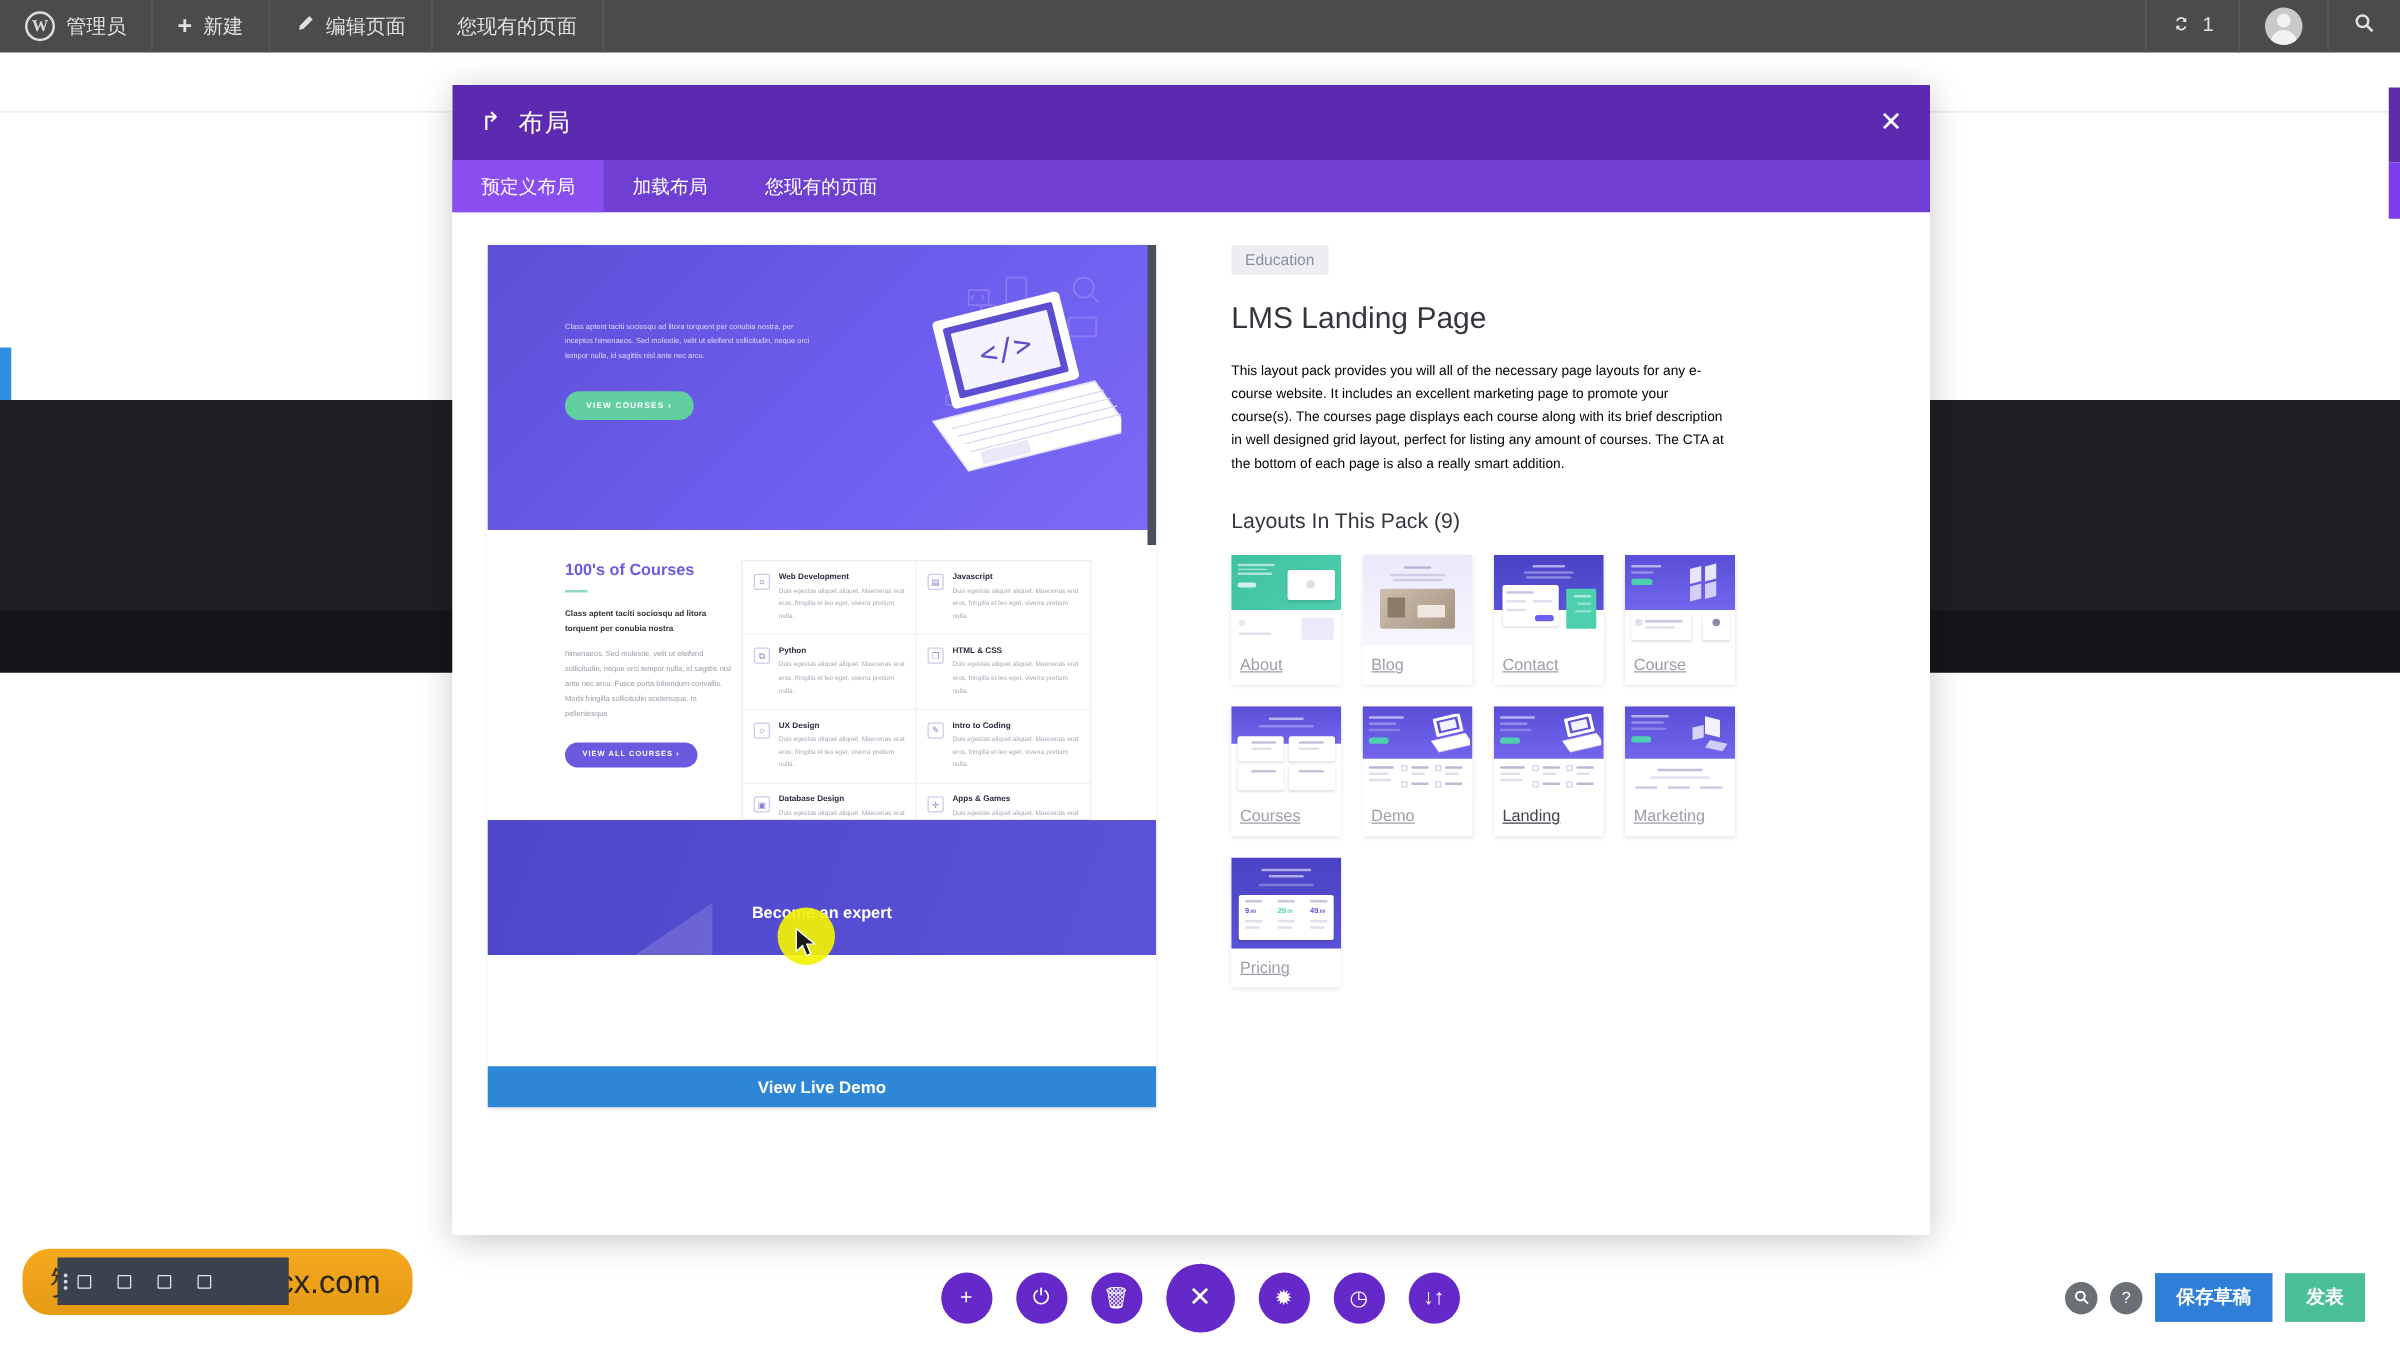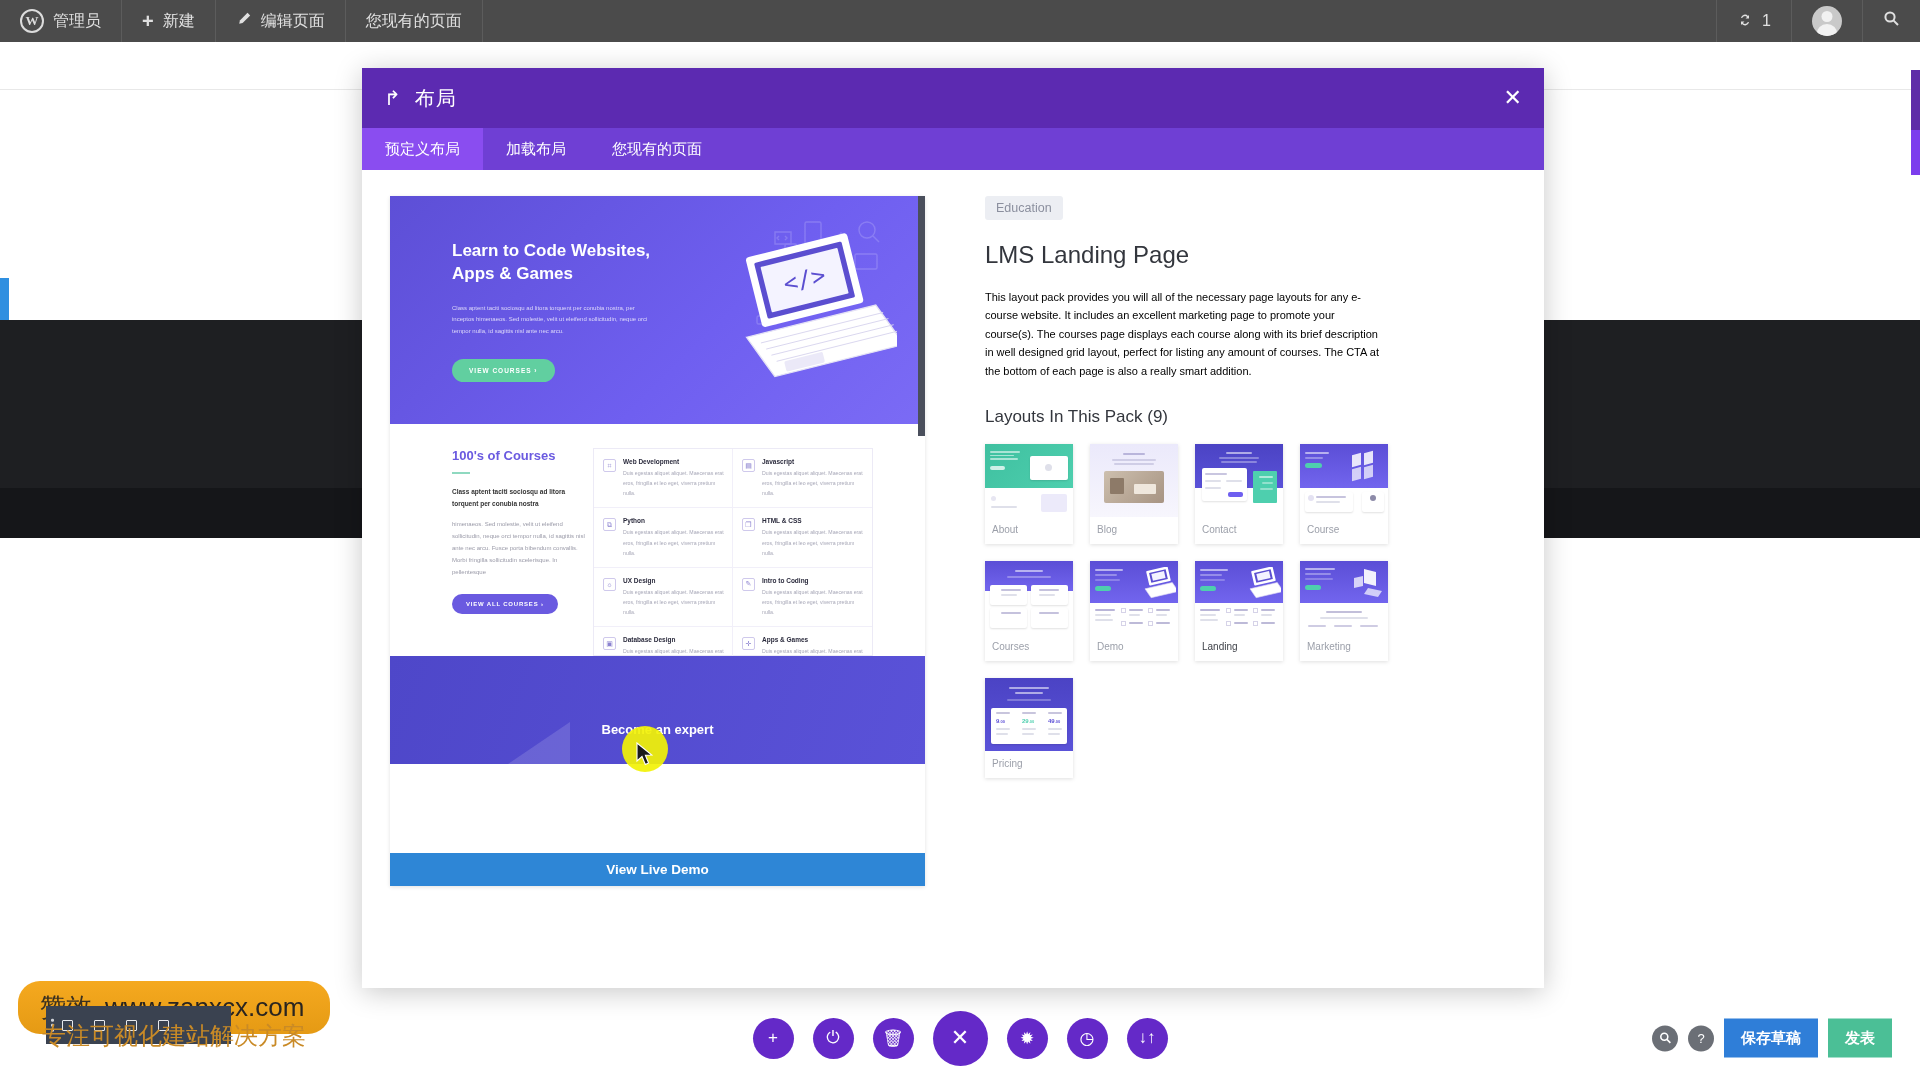--- a/index.html
+++ b/index.html
@@ -184,21 +184,21 @@
   .thumb-grid {
     margin-top:17px; display:grid; grid-template-columns:repeat(4,88px);
     gap:17px 17px;
   }
   .thumb {
     width:88px; background:#fff; box-shadow:0 1px 4px rgba(0,0,0,0.13);
     cursor:pointer;
   }
   .thumb-img { width:88px; height:73px; overflow:hidden; position:relative; }
   .thumb-lbl {
-    padding:7px 7px 9px 7px; font-size:10px; color:#9b9fa9;
+    padding:7px 7px 9px 7px; font-size:13px; color:#9b9fa9;text-decoration:underline;
   }
   .thumb.selected .thumb-lbl { color:#40434a; }
 
   
   .ta { position:absolute; inset:0; }
   .ta-top { position:absolute; left:0; top:0; right:0; }
   .ta-line { background:rgba(255,255,255,.55); height:1.5px; border-radius:1px; }
   .ta-dline { background:#dfe0ea; height:1.5px; border-radius:1px; }
   .ta-chip { border-radius:3px; }
   .ta-card { background:#fff; border-radius:2px; box-shadow:0 1px 2px rgba(0,0,0,.12); }
@@ -345,21 +345,20 @@
     </div>
   </div>
 
   <div class="modal-body">
 
     <div class="preview-col">
       <div class="preview-frame">
         <div class="pv-scrollbar"></div>
 
         <div class="pv-hero">
-          <h2>Learn to Code Websites, Apps &amp; Games</h2>
           <p>Class aptent taciti sociosqu ad litora torquent per conubia nostra, per inceptos himenaeos. Sed molestie, velit ut eleifend sollicitudin, neque orci tempor nulla, id sagittis nisl ante nec arcu.</p>
           <span class="pv-hero-btn">VIEW COURSES  ›</span>
           <svg class="hero-doodles" width="150" height="110" viewBox="0 0 150 110">
             <g fill="none" stroke="#fff" stroke-width="1.4" opacity=".5">
               <rect x="4" y="40" width="18" height="14" rx="1.5"></rect>
               <rect x="30" y="28" width="12" height="20" rx="2"></rect>
               <rect x="50" y="6" width="16" height="22" rx="1.5"></rect>
               <path d="M80 26 l6-9 6 9 M86 17 v20"></path>
               <circle cx="112" cy="14" r="8"></circle>
                 <line x1="118" y1="20" x2="124" y2="26"></line>
@@ -722,21 +721,18 @@
       </span>
     <span class="wm-mini"></span>
     <span class="wm-mini"></span>
     <span class="wm-mini"></span>
     <span class="wm-mini"></span>
   </div>
   <div class="wm-pill">
     <span class="wm-cn">赞效</span>
     <span class="wm-url">www.zanxcx.com</span>
   </div>
-  <div class="wm-sub-wrap">
-    <div class="wm-sub">专注可视化建站解决方案</div>
-  </div>
 </div>
 
 <div id="cursor-hl"></div>
 <svg id="cursor-arrow" width="18" height="26" viewBox="0 0 18 26">
   <path d="M1 1 L1 19 L6 14.5 L9.3 22.5 L12.6 21 L9.4 13.3 L15.8 13.1 Z" fill="#1a1a1a" stroke="#fff" stroke-width="1.1"></path>
 </svg>
 
 </body></html>

